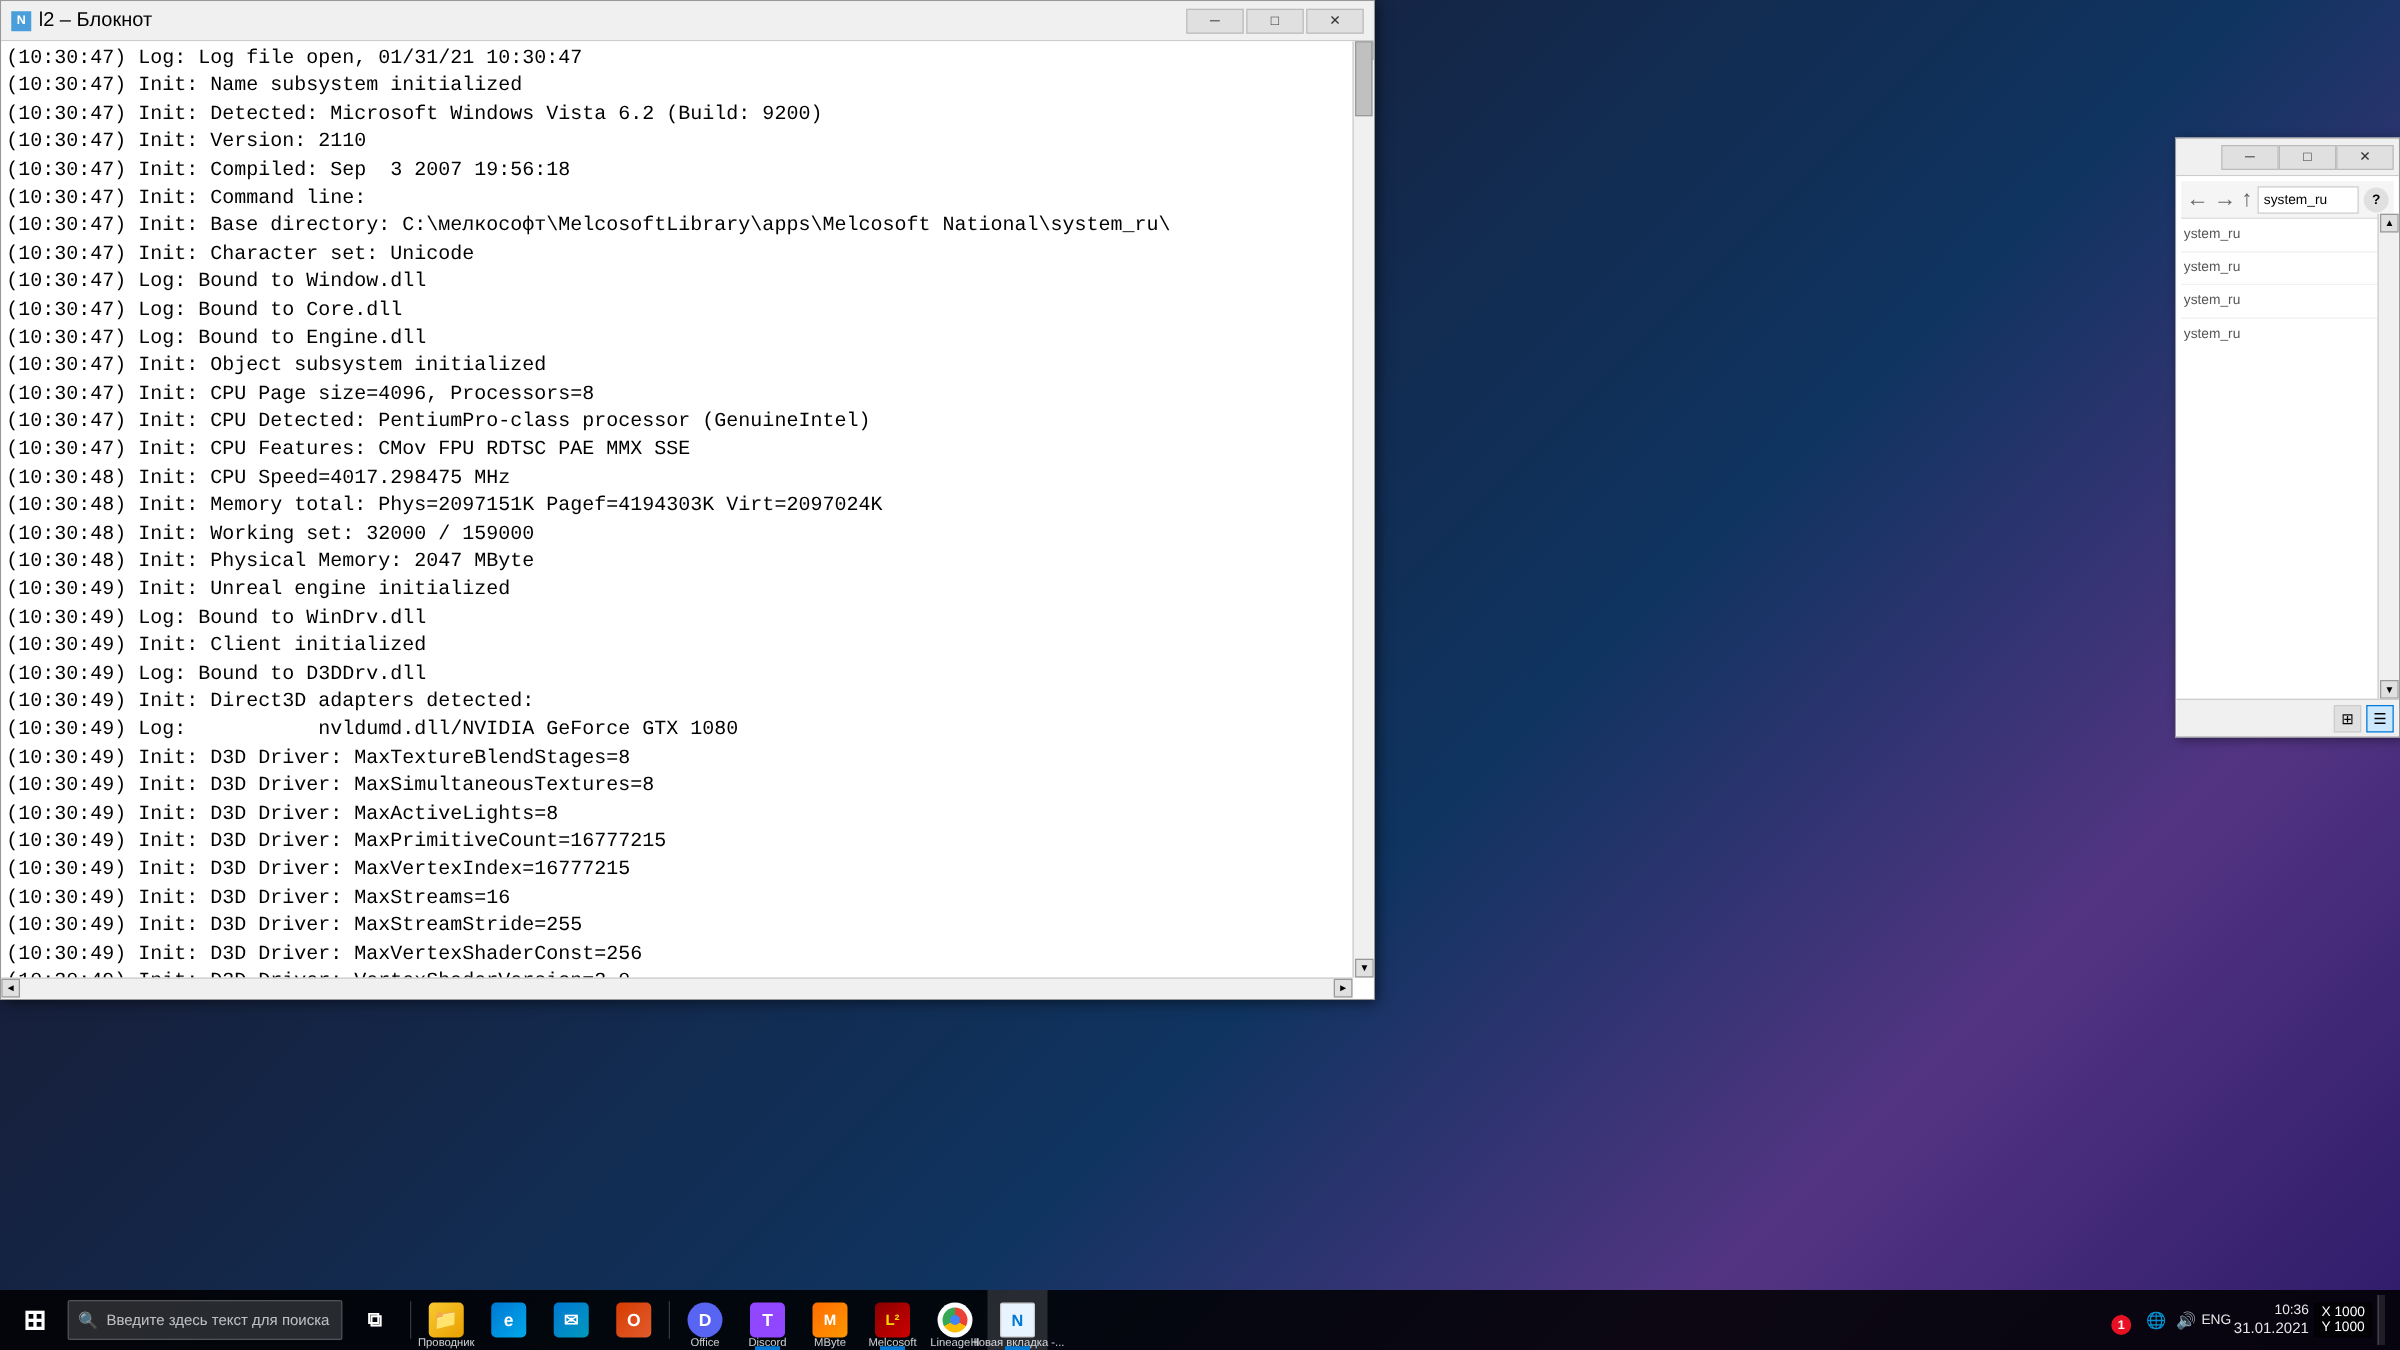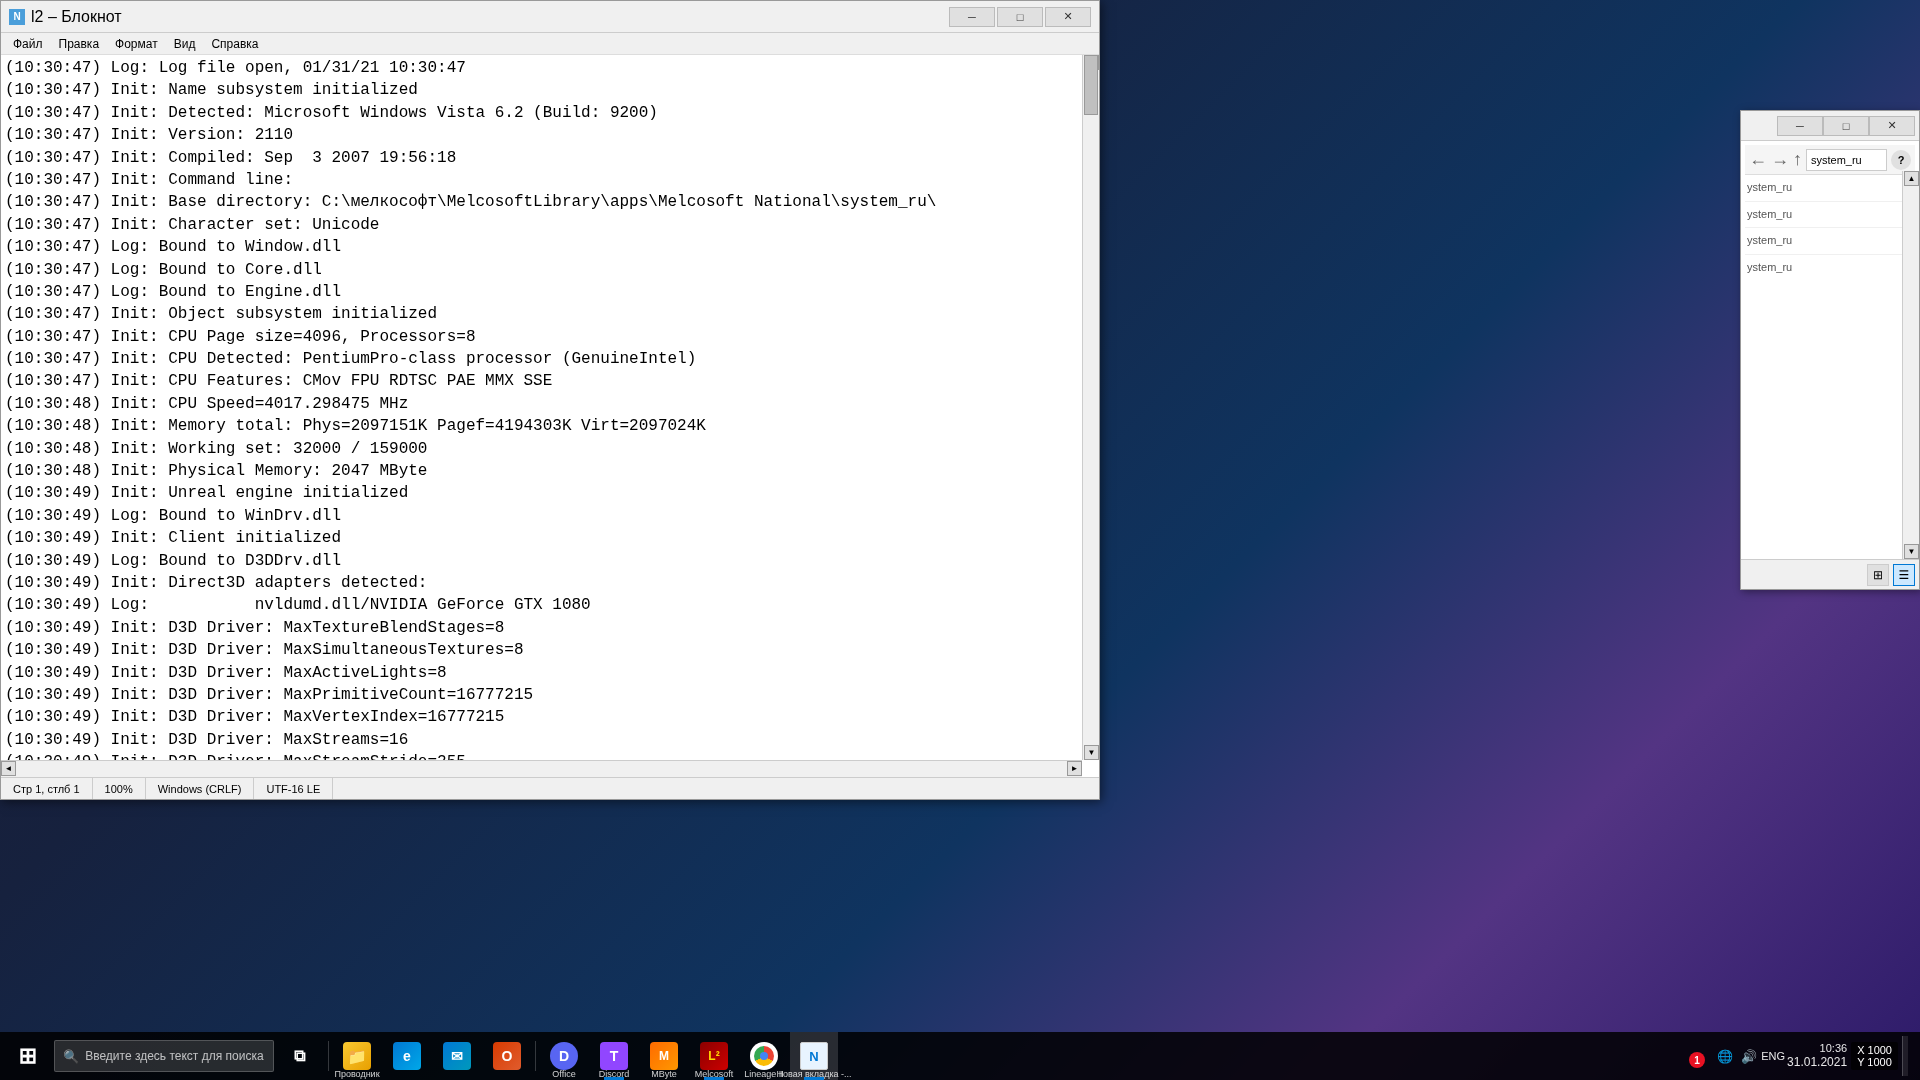--- a/index.html
+++ b/index.html
@@ -384,27 +384,20 @@
         <div class="title-bar-icon">N</div>
         <span class="title-bar-title">l2 – Блокнот</span>
       </div>
       <div class="title-bar-buttons">
         <div class="tb-btn">─</div>
         <div class="tb-btn">□</div>
         <div class="tb-btn close">✕</div>
       </div>
     </div>
 
-    <div class="menu-bar">
-      <span class="menu-item">Файл</span>
-      <span class="menu-item">Правка</span>
-      <span class="menu-item">Формат</span>
-      <span class="menu-item">Вид</span>
-      <span class="menu-item">Справка</span>
-    </div>
 
     <div class="text-area">
       <div class="text-content" id="log-content">(10:30:47) Log: Log file open, 01/31/21 10:30:47
 (10:30:47) Init: Name subsystem initialized
 (10:30:47) Init: Detected: Microsoft Windows Vista 6.2 (Build: 9200)
 (10:30:47) Init: Version: 2110
 (10:30:47) Init: Compiled: Sep  3 2007 19:56:18
 (10:30:47) Init: Command line:
 (10:30:47) Init: Base directory: C:\мелкософт\MelcosoftLibrary\apps\Melcosoft National\system_ru\
 (10:30:47) Init: Character set: Unicode
@@ -456,26 +449,20 @@
         <div class="scroll-arrow up">▲</div>
         <div class="scroll-thumb-v"></div>
         <div class="scroll-arrow down">▼</div>
       </div>
       <div class="scrollbar-h">
         <div class="scroll-arrow left">◄</div>
         <div class="scroll-arrow right">►</div>
       </div>
     </div>
 
-    <div class="status-bar">
-      <div class="status-segment">Стр 1, стлб 1</div>
-      <div class="status-segment">100%</div>
-      <div class="status-segment">Windows (CRLF)</div>
-      <div class="status-segment">UTF-16 LE</div>
-    </div>
   </div>
 
   <div class="second-window">
     <div class="second-title-bar">
       <div class="tb-btn">─</div>
       <div class="tb-btn">□</div>
       <div class="tb-btn close">✕</div>
     </div>
     <div class="second-inner">
 

